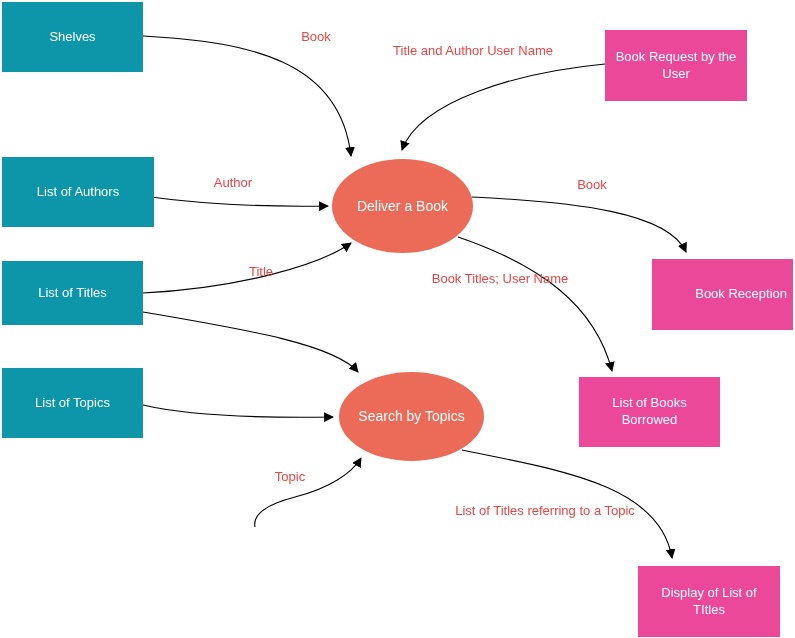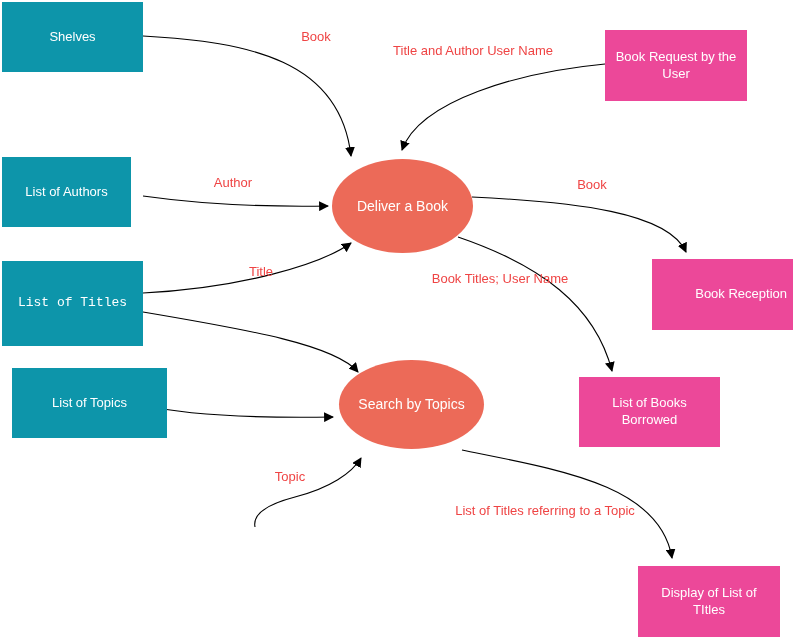--- a/index.html
+++ b/index.html
@@ -55,47 +55,47 @@
     <path class="edge" marker-end="url(#arrow)" d="M 458 237 C 540 265, 595 305, 612 371"></path>
     <path class="edge" marker-end="url(#arrow)" d="M 143 312 C 250 330, 335 345, 358 372"></path>
     <path class="edge" marker-end="url(#arrow)" d="M 143 405 C 190 416, 270 418, 333 417"></path>
     <path class="edge" marker-end="url(#arrow)" d="M 255 527 C 252 512, 272 503, 295 497 C 330 488, 352 473, 361 458"></path>
     <path class="edge" marker-end="url(#arrow)" d="M 462 450 C 560 470, 660 485, 672 558"></path>
   </svg>
 
   <div class="node store" style="left:2px; top:2px; width:141px; height:70px;">
     <span>Shelves</span>
   </div>
-  <div class="node store" style="left:2px; top:157px; width:129px; height:70px;">
+  <div class="node store" style="left:2px; top:157px; width:152px; height:70px;">
     <span>List of Authors</span>
   </div>
-  <div class="node store" style="left:2px; top:261px; width:141px; height:85px;font-family:Liberation Mono, monospace;">
+  <div class="node store" style="left:2px; top:261px; width:141px; height:64px;">
     <span>List of Titles</span>
   </div>
-  <div class="node store" style="left:12px; top:368px; width:155px; height:70px;">
+  <div class="node store" style="left:2px; top:368px; width:141px; height:70px;">
     <span>List of Topics</span>
   </div>
 
   <div class="node external" style="left:605px; top:30px; width:142px; height:71px;">
     <span>Book Request by the User</span>
   </div>
   <div class="node external" style="left:652px; top:259px; width:141px; height:71px;justify-content:flex-end;">
     <span>Book Reception</span>
   </div>
   <div class="node external" style="left:579px; top:377px; width:141px; height:70px;">
     <span>List of Books Borrowed</span>
   </div>
   <div class="node external" style="left:638px; top:566px; width:142px; height:71px;">
     <span>Display of List of TItles</span>
   </div>
 
   <div class="node process" style="left:332px; top:159px; width:141px; height:94px;">
     <span>Deliver a Book</span>
   </div>
-  <div class="node process" style="left:339px; top:360px; width:145px; height:89px;text-align:right;">
+  <div class="node process" style="left:339px; top:372px; width:145px; height:89px;text-align:right;">
     <span>Search by Topics</span>
   </div>
 
   <div class="elabel" style="left:316px; top:36px;">Book</div>
   <div class="elabel" style="left:473px; top:50px;">Title and Author User Name</div>
   <div class="elabel" style="left:233px; top:182px;">Author</div>
   <div class="elabel" style="left:261px; top:271px;">Title</div>
   <div class="elabel" style="left:592px; top:184px;">Book</div>
   <div class="elabel" style="left:500px; top:278px;">Book Titles; User Name</div>
   <div class="elabel" style="left:290px; top:476px;">Topic</div>

